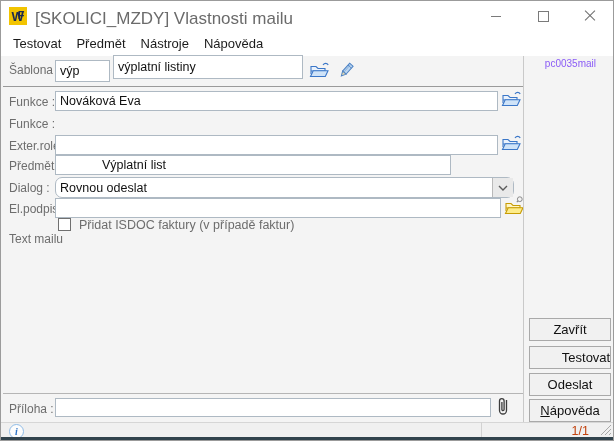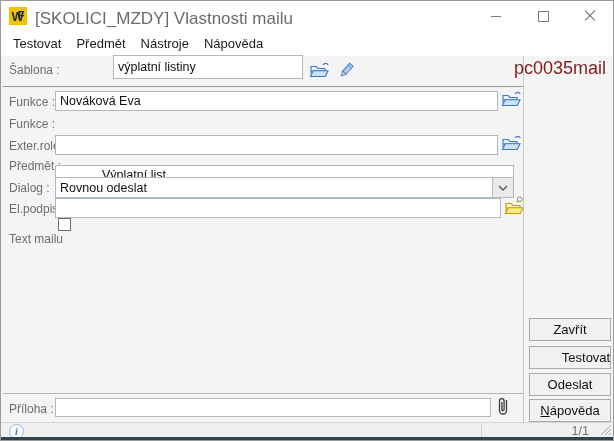--- a/index.html
+++ b/index.html
@@ -39,29 +39,29 @@
   .combo-text{flex:1;font-size:12.5px;color:#101010;padding:0 4px;white-space:nowrap;overflow:hidden;}
   .combo-btn{width:20px;height:100%;background:#e9e9e9;border-left:1px solid #b9b9b9;display:flex;align-items:center;justify-content:center;}
 
   .checkbox{position:absolute;width:13px;height:13px;background:#ffffff;border:1px solid #707070;box-sizing:border-box;cursor:pointer;}
   .chk-lbl{position:absolute;font-size:12.5px;color:#6d6d6d;white-space:nowrap;}
 
   .bodyarea{position:absolute;box-sizing:border-box;border:1px solid #a2aab2;background:#ffffff;font-family:"Liberation Sans",sans-serif;font-size:12.5px;color:#101010;line-height:17px;padding:3px 5px;resize:none;outline:none;overflow:hidden;}
 
   
   .vdivider{position:absolute;left:522px;top:55px;width:1px;height:366px;background:#c9c9c9;}
-  .hostname{position:absolute;right:7px;top:57px;font-size:18px;color:#7f1d1d;}
+  .hostname{position:absolute;right:17px;top:57px;font-size:10px;color:#8b5cf6;}
   .side-btn{position:absolute;left:528px;width:82px;height:23px;background:#f1f1f1;border:1px solid #a9a9a9;box-sizing:border-box;font-family:"Liberation Sans",sans-serif;font-size:13px;color:#111;display:flex;align-items:center;justify-content:center;cursor:pointer;padding:0;}
   .u{text-decoration:underline;}
 
   
   .statusbar{position:absolute;left:0;top:421px;width:100%;height:15px;background:#f0f0f0;border-top:1px solid #d6d6d6;box-sizing:content-box;}
   .status-div{position:absolute;left:480px;top:421px;width:1px;height:15px;background:#d2d2d2;}
   .info-ic{position:absolute;left:8px;top:423px;width:13px;height:13px;border:1px solid #8fbce8;border-radius:50%;display:flex;align-items:center;justify-content:center;font-family:"Liberation Serif",serif;font-style:italic;font-weight:bold;font-size:10px;color:#2e74c8;background:#fdfdfd;}
-  .counter{position:absolute;right:24px;top:423px;font-size:12.5px;color:#737373;}
+  .counter{position:absolute;right:24px;top:423px;font-size:12.5px;color:#c2410c;}
   .grip{position:absolute;right:2px;bottom:5px;}
   .bottom-strip{position:absolute;left:0;bottom:0;width:100%;height:3px;background:#31434d;}
 </style>
 </head>
 <body>
 
 <div id="window">
 
   <div class="titlebar">
     <span class="app-icon">
@@ -81,20 +81,21 @@
   </div>
 
   <div class="menubar">
     <span class="menu-item">Testovat</span>
     <span class="menu-item">Předmět</span>
     <span class="menu-item">Nástroje</span>
     <span class="menu-item">Nápověda</span>
   </div>
 
   <span class="lbl" style="left:8px;top:62px;">Šablona :</span>
+  <input class="tinput" style="left: 54px; top: 59px; width: 55px; height: 22px;" value="výp">
   <input class="tinput" style="left: 112px; top: 54px; width: 190px; height: 24px;" value="výplatní listiny">
   <button class="icon-btn" style="left:308px;top:60px;">
     <svg width="20" height="17" viewBox="0 0 20 17">
       <path class="fb-swoosh" d="M14 3 C15.5 0.8 18 1 19.2 2.8"></path>
       <path class="fb-back" d="M2 12 L2 4.5 L7 4.5 L9 6.5 L16 6.5 L16 9 L2 9 Z"></path>
       <path class="fb-front" d="M1.5 14.5 L4.2 8.7 L19 8.7 L16.3 14.5 Z"></path>
     </svg>
   </button>
   <button class="icon-btn" style="left:335px;top:60px;">
     <svg width="20" height="17" viewBox="0 0 20 17">
@@ -125,44 +126,45 @@
   <input class="tinput" style="left: 54px; top: 134px; width: 443px;" value="">
   <button class="icon-btn" style="left:500px;top:133px;">
     <svg width="20" height="17" viewBox="0 0 20 17">
       <path class="fb-swoosh" d="M14 3 C15.5 0.8 18 1 19.2 2.8"></path>
       <path class="fb-back" d="M2 12 L2 4.5 L7 4.5 L9 6.5 L16 6.5 L16 9 L2 9 Z"></path>
       <path class="fb-front" d="M1.5 14.5 L4.2 8.7 L19 8.7 L16.3 14.5 Z"></path>
     </svg>
   </button>
 
   <span class="lbl" style="left:8px;top:158px;">Předmět :</span>
-  <input class="tinput" style="left: 54px; top: 164px; width: 459px; padding-left: 46px;" value="Výplatní list">
+  <input class="tinput" style="left: 54px; top: 154px; width: 396px; padding-left: 46px;" value="Výplatní list">
 
   <span class="lbl" style="left:8px;top:180px;">Dialog :</span>
-  <div class="combo" style="left:54px;top:176px;width:459px;">
+  <div class="combo" style="left:54px;top:176px;width:459px;border-radius:7px;">
     <span class="combo-text">Rovnou odeslat</span>
     <span class="combo-btn">
       <svg width="10" height="6" viewBox="0 0 10 6">
           <polyline points="1,1 5,5 9,1" fill="none" stroke="#5a5a5a" stroke-width="1.4"></polyline>
         </svg>
     </span>
   </div>
 
   <span class="lbl" style="left:8px;top:201px;">El.podpis :</span>
   <input class="tinput" style="left: 54px; top: 197px; width: 446px;" value="">
   <button class="icon-btn" style="left:503px;top:194px;height:21px;">
     <svg width="20" height="20" viewBox="0 0 20 20">
       <path class="fy-back" d="M2 15 L2 7.5 L7 7.5 L9 9.5 L16 9.5 L16 12 L2 12 Z"></path>
       <path class="fy-front" d="M1.5 17.5 L4.2 11.7 L19 11.7 L16.3 17.5 Z"></path>
       <circle cx="15.8" cy="3.2" r="2.4" fill="#f3f3f3" stroke="#8a8a8a" stroke-width="1"></circle>
       <line x1="14" y1="5" x2="12.8" y2="6.2" stroke="#8a8a8a" stroke-width="1.2"></line>
     </svg>
   </button>
 
   <span class="checkbox" style="left:57px;top:217px;"></span>
+  <span class="chk-lbl" style="left:78px;top:217px;">Přidat ISDOC faktury (v případě faktur)</span>
 
   <span class="lbl" style="left:8px;top:231px;">Text mailu</span>
 
   <div class="sep" style="left:2px;top:392px;width:521px;background:#b5b5b5;"></div>
 
   <span class="lbl" style="left:8px;top:401px;">Příloha :</span>
   <input class="tinput" style="left: 54px; top: 397px; width: 436px; height: 19px;" value="">
   <button class="icon-btn" style="left:495px;top:394px;width:16px;height:24px;">
     <svg width="14" height="22" viewBox="0 0 14 22">
       <path d="M10.5 4 V14.5 a3.5 3.5 0 0 1 -7 0 V5 a2.3 2.3 0 0 1 4.6 0 V13.5 a1.1 1.1 0 0 1 -2.2 0 V6" fill="none" stroke="#3c3c3c" stroke-width="1.3"></path>

